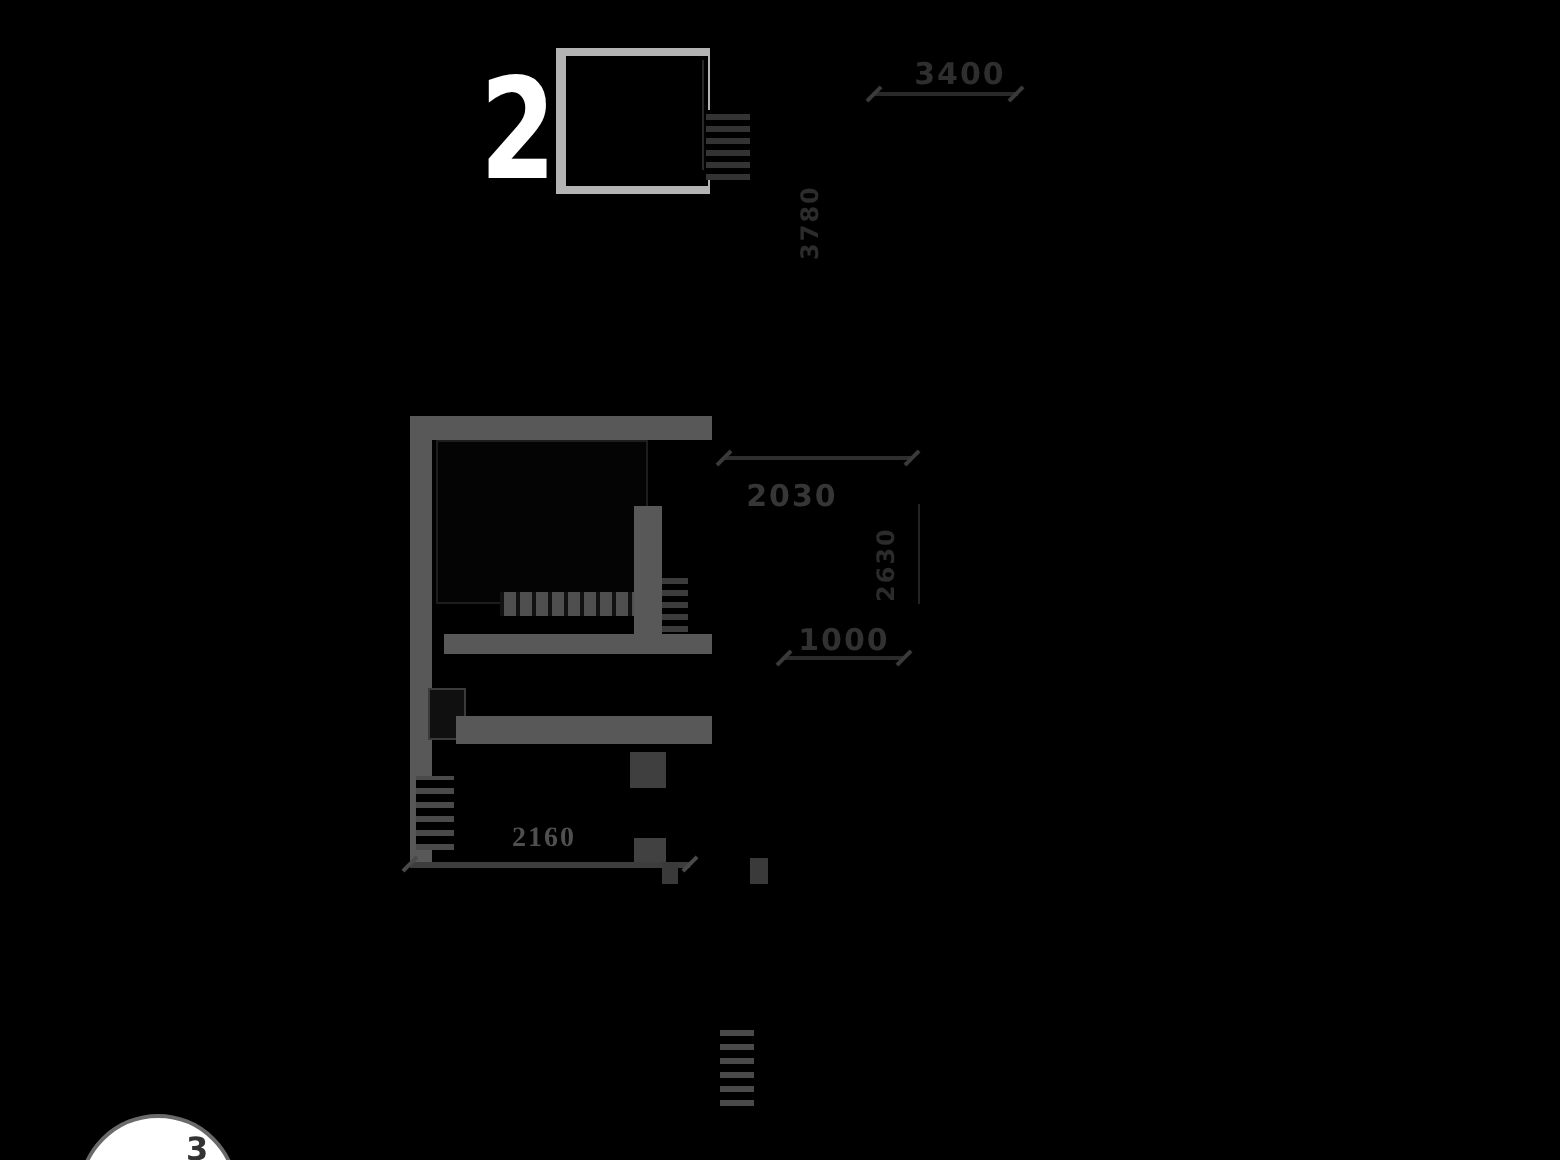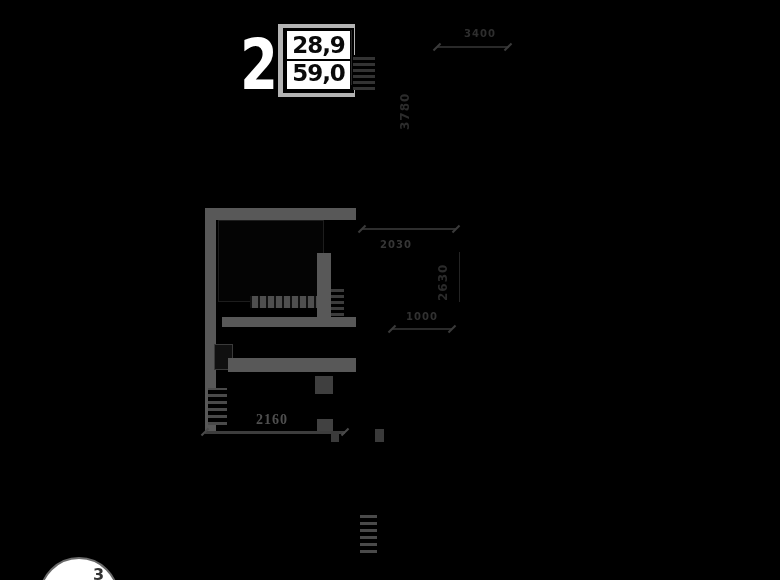--- a/index.html
+++ b/index.html
@@ -13,21 +13,21 @@
   #unit-number{left:240px;top:30px;color:#fff;font-weight:bold;font-size:70px;line-height:1;
     transform:scaleX(.78);transform-origin:left top;}
   #badge-frame{left:278px;top:24px;width:77px;height:73px;background:#b3b3b3;}
   #badge-box{left:283px;top:28px;width:71px;height:65px;background:#000;}
   #badge-cells{left:287px;top:31px;width:63px;height:58px;background:#fff;}
   .badge-cell{width:63px;height:28px;display:flex;align-items:center;justify-content:center;
     color:#0a0a0a;font-weight:bold;font-size:23px;letter-spacing:-1px;}
   #badge-divider{left:287px;top:59px;width:63px;height:2px;background:#000;}
 
   
-  .dim-text{color:#343434;font-weight:bold;font-size:10px;letter-spacing:1px;text-align:center;}
+  .dim-text{color:#343434;font-weight:bold;font-size:15px;letter-spacing:1px;text-align:center;}
   .dim-line{background:#2c2c2c;}
   .tick{width:2px;height:10px;background:#3a3a3a;transform:rotate(45deg);}
   .vdim{color:#2c2c2c;font-weight:bold;font-size:12px;letter-spacing:1px;
     writing-mode:vertical-rl;transform:rotate(180deg);}
 
   #dim-top-text{left:450px;top:28px;width:60px;color:#2e2e2e;}
   #dim-top-line{left:437px;top:46px;width:72px;height:2px;background:#292929;}
   #dim-top-tick-a{left:436px;top:42px;}
   #dim-top-tick-b{left:507px;top:42px;}
 
@@ -84,24 +84,20 @@
   #floor-number{left:52px;top:6px;color:#333;font-weight:bold;font-size:16px;position:absolute;}
 </style>
 </head>
 <body>
 
 <div id="stage">
 
   <div id="unit-number" class="abs">2</div>
   <div id="badge-frame" class="abs"></div>
   <div id="badge-box" class="abs"></div>
-  <div id="badge-cells" class="abs">
-    <div class="badge-cell">28,9</div>
-    <div class="badge-cell">59,0</div>
-  </div>
   <div id="badge-divider" class="abs"></div>
 
   <div id="dim-top-text" class="abs dim-text">3400</div>
   <div id="dim-top-line" class="abs dim-line"></div>
   <div id="dim-top-tick-a" class="abs tick"></div>
   <div id="dim-top-tick-b" class="abs tick"></div>
 
   <div id="ext-line-badge" class="abs"></div>
   <div id="tick-cluster-badge" class="abs"></div>
 

